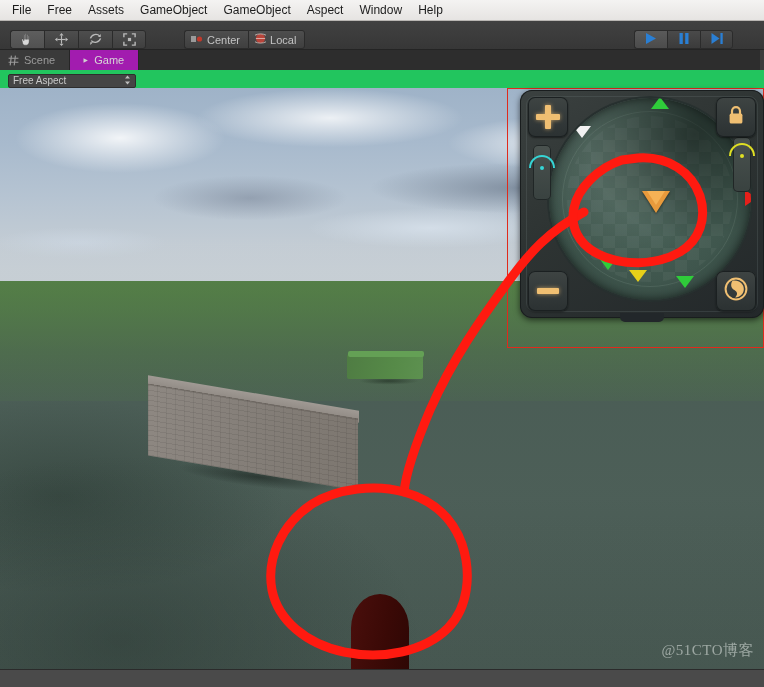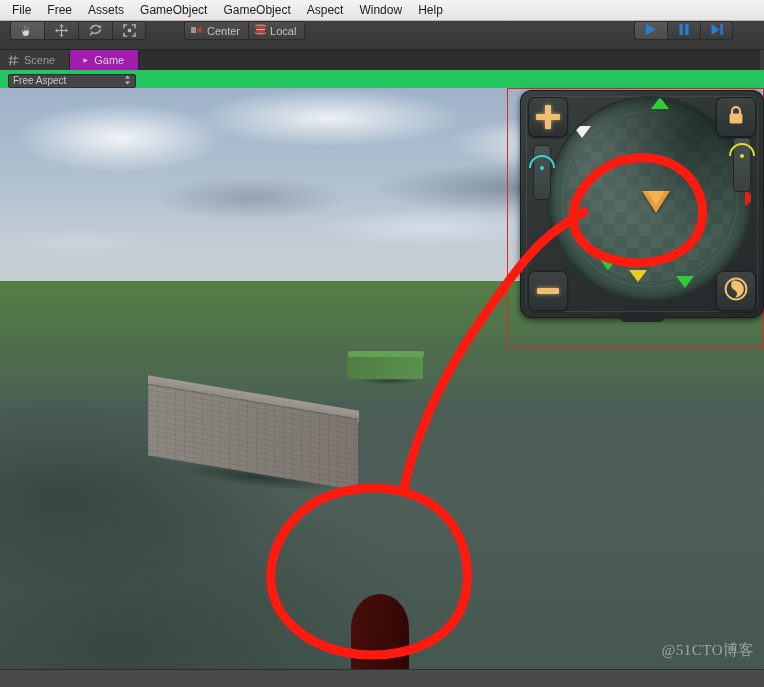--- a/index.html
+++ b/index.html
@@ -21,21 +21,21 @@
   .menubar .mi {
     font-size: 12px; color: #1c1c1c; padding: 2px 8px;
     white-space: nowrap; line-height: 15px;
   }
 
   
   .toolbar {
     position: absolute; top: 21px; left: 0; width: 764px; height: 29px;
     background: linear-gradient(#414141, #373737);
     border-bottom: 1px solid #242424;
-    display: flex; align-items: flex-start;
+    display: flex; align-items: flex-end;
   }
   .tgroup { display: flex; margin-left: 10px; }
   .tbtn {
     width: 34px; height: 19px;
     background: linear-gradient(#4e4e4e, #3f3f3f);
     border: 1px solid #2b2b2b; border-right-width: 0;
     display: flex; align-items: center; justify-content: center;
   }
   .tbtn:first-child { border-radius: 3px 0 0 3px; }
   .tbtn:last-child { border-radius: 0 3px 3px 0; border-right-width: 1px; }

